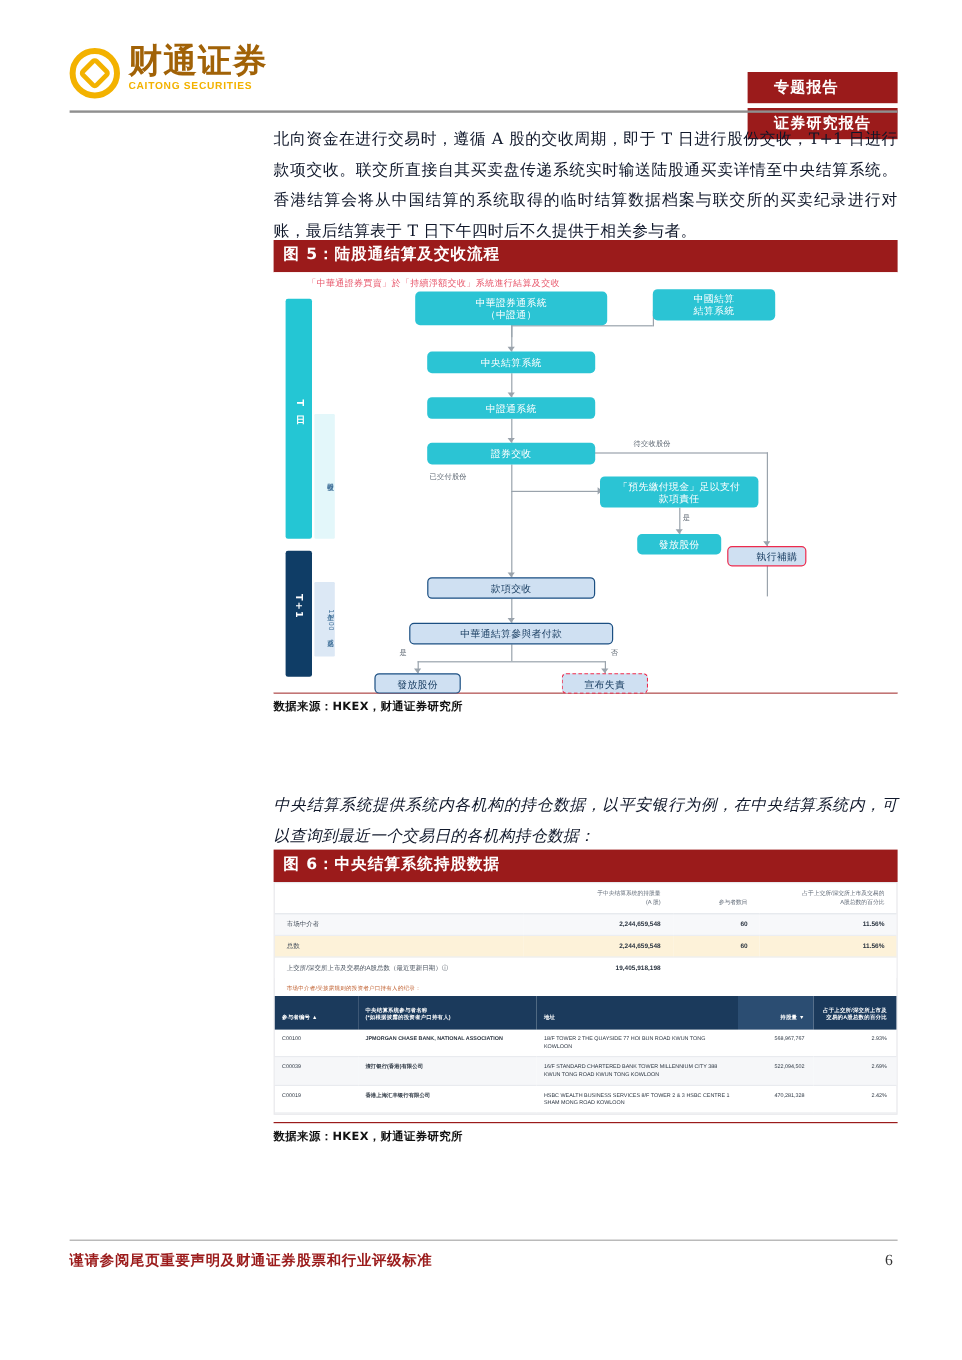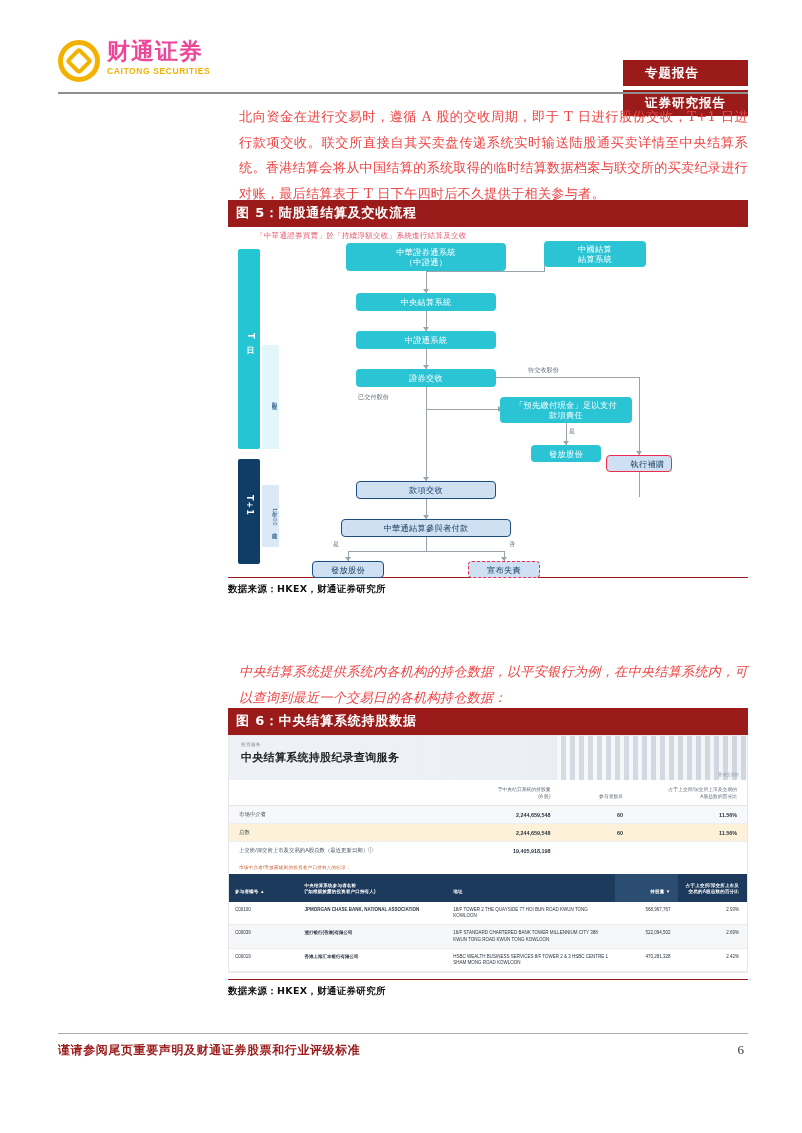--- a/index.html
+++ b/index.html
@@ -59,24 +59,24 @@
     box-sizing: border-box;
     transform: rotate(45deg);
   }
   .logo-text {
     display: flex;
     flex-direction: column;
     justify-content: flex-start;
   }
   .logo-cn {
     font-family: "DejaVu Sans", sans-serif;
-    font-size: 23px;
+    font-size: 28px;
     font-weight: bold;
     letter-spacing: 1px;
-    color: #ec4899;
+    color: #a16207;
     line-height: 26px;
   }
   .logo-en {
     font-family: "Liberation Sans", sans-serif;
     font-size: 8.5px;
     letter-spacing: 0.6px;
     color: #F3B200;
     font-weight: bold;
     margin-top: 2px;
   }
@@ -102,25 +102,24 @@
     position: absolute;
     left: 58px; top: 92px;
     width: 690px;
     height: 2px;
     background: #8f8f8f;
   }
   .para {
     font-family: "DejaVu Serif", "Liberation Serif", serif;
     font-size: 13.2px;
     line-height: 25.5px;
-    color: #ef4444;
+    color: #0f172a;
     text-align: justify;
     text-justify: inter-ideograph;
     letter-spacing: 0.2px;
-    margin-left: 11px;
   }
 
   
   .fig-title {
     background: #9B1B1B;
     color: #fff;
     font-family: "DejaVu Sans", sans-serif;
     font-size: 13px;
     font-weight: bold;
     letter-spacing: 0.8px;
@@ -507,26 +506,20 @@
   <div style="position:absolute; left:228px; top:659px; width:520px;font-style:italic;">
     <div class="para">中央结算系统提供系统内各机构的持仓数据，以平安银行为例，在中央结算系统内，可以查询到最近一个交易日的各机构持仓数据：</div>
   </div>
 
   <div style="position:absolute; left:228px; top:708px; width:520px;">
     <div class="fig-title">图 6：中央结算系统持股数据</div>
     <div class="fig-body">
 
       <div class="shot">
 
-        <div class="shot-hero">
-          <div class="bars"></div>
-          <div class="shot-eyebrow">投资服务</div>
-          <div class="shot-h1">中央结算系统持股纪录查询服务</div>
-          <div class="shot-credit">香港交易所</div>
-        </div>
 
         <table class="sumtable">
           <thead>
             <tr>
               <th class="lead" style="width:40%;"></th>
               <th style="width:24%; white-space:pre-line;">于中央结算系统的持股量
 (A 股)</th>
               <th style="width:14%;">参与者数目</th>
               <th style="width:22%; white-space:pre-line;">占于上交所/深交所上市及交易的
 A股总数的百分比</th>

